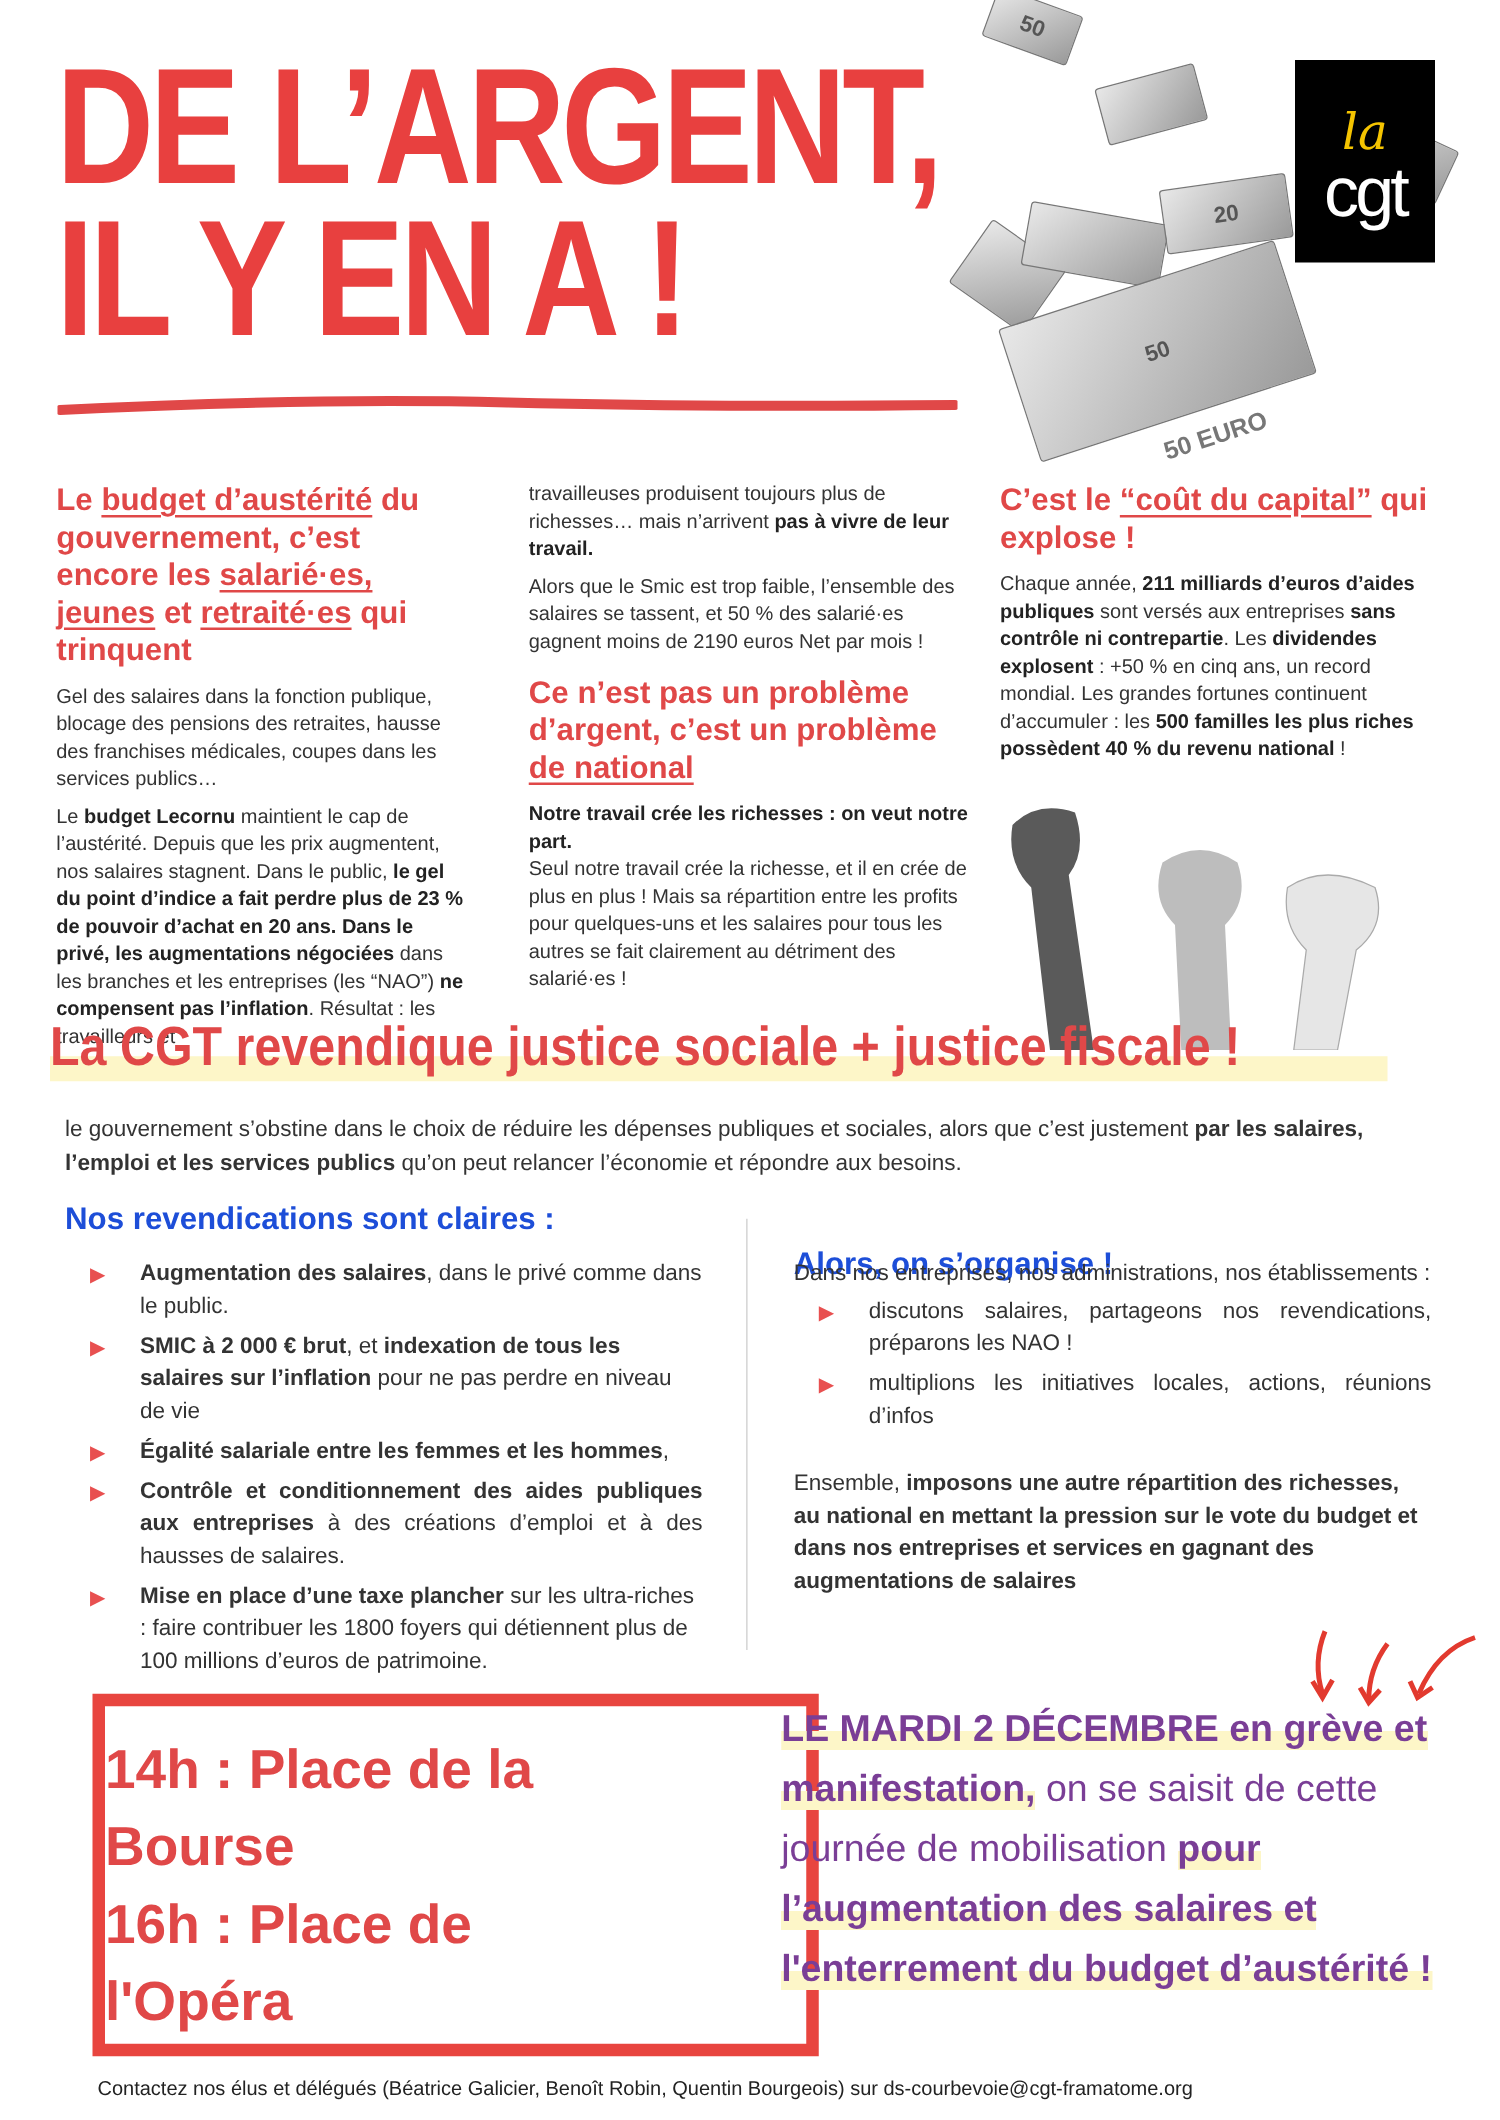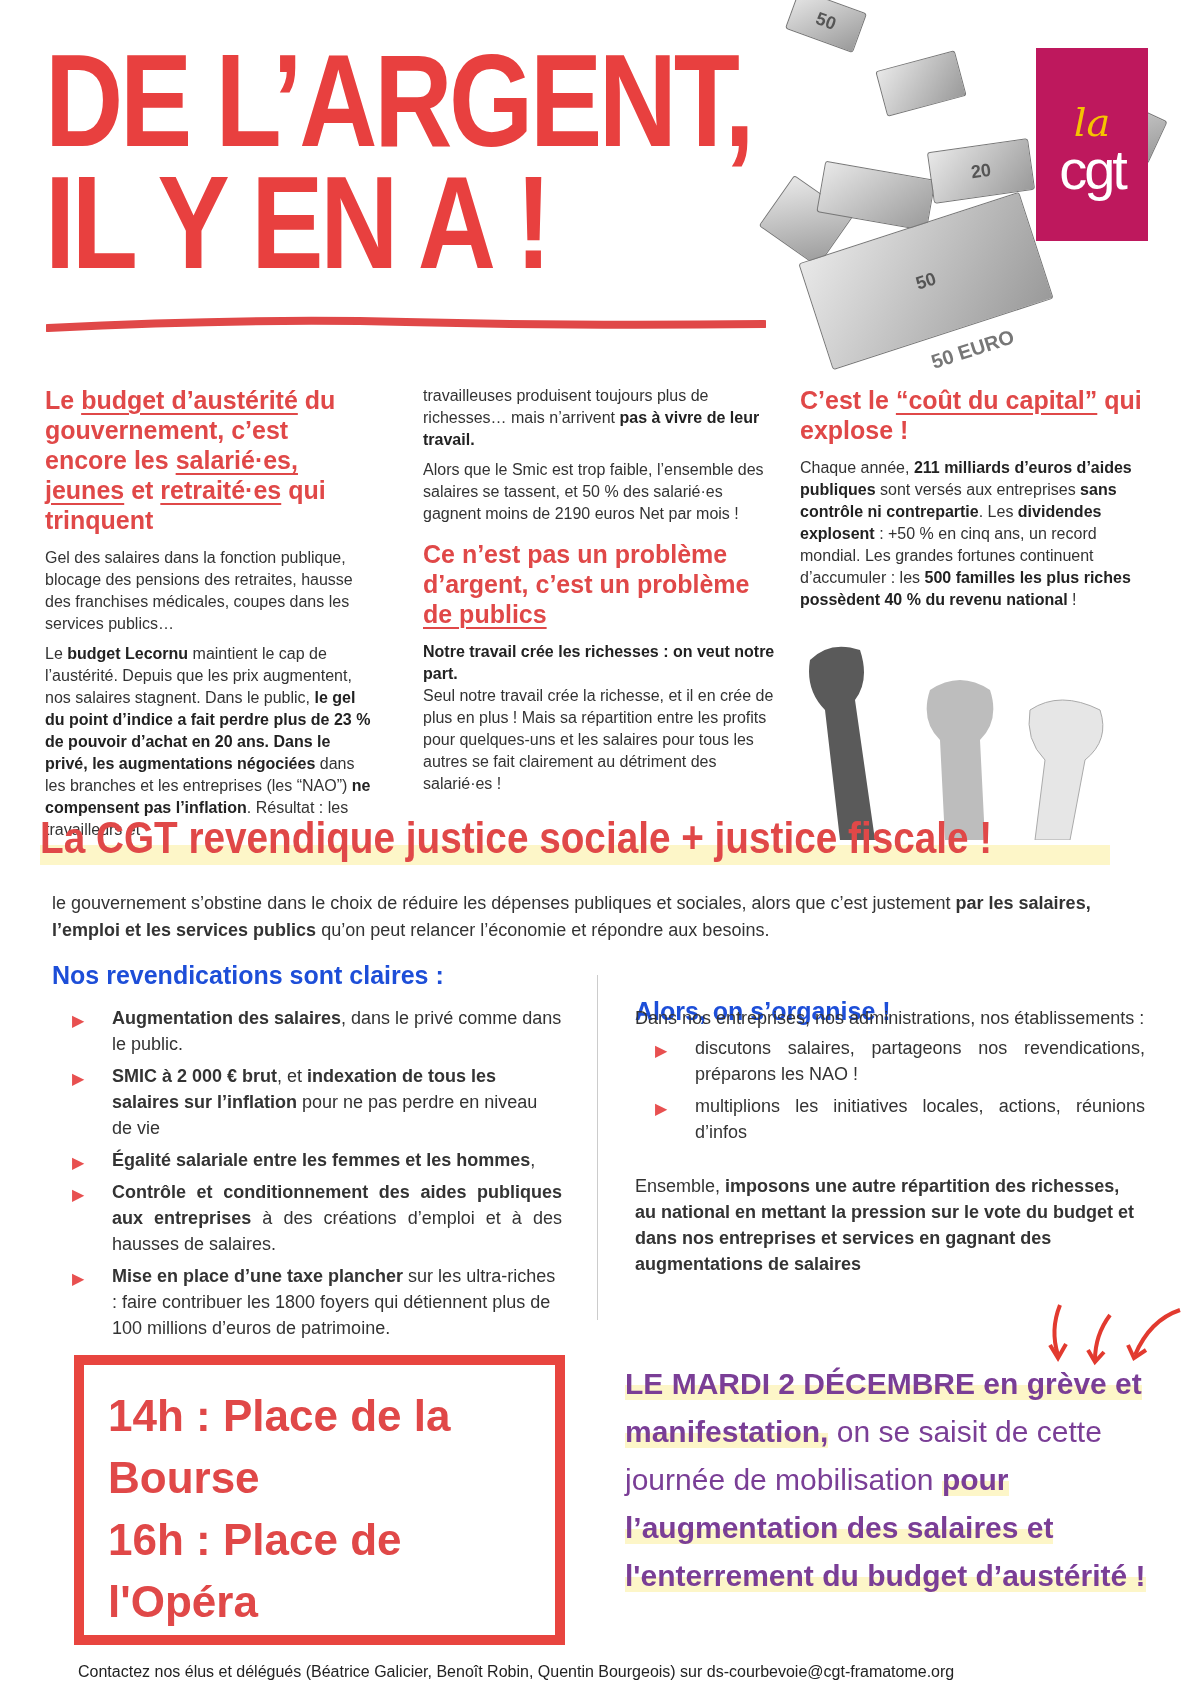--- a/index.html
+++ b/index.html
@@ -25,21 +25,21 @@
   
   .money-area { left:770px; top:0; width:430px; height:370px; }
   .bill {
     position:absolute; background:linear-gradient(135deg,#e8e8e8,#9a9a9a);
     border:1px solid #777; border-radius:3px; color:#555; font-size:18px; font-weight:bold;
     display:flex; align-items:center; justify-content:center;
   }
 
   
   .logo {
-    left:1036px; top:48px; width:112px; height:193px; background:#be185d;
+    left:1036px; top:48px; width:112px; height:162px; background:#000000;
     display:flex; flex-direction:column; align-items:center; justify-content:center;
   }
   .logo-la { color:#f5c400; font-family:"DejaVu Serif", serif; font-style:italic; font-size:40px; line-height:40px; margin-top:10px; }
   .logo-cgt { color:#fff; font-weight:400; font-size:56px; line-height:56px; letter-spacing:-3px; }
 
   
   .col { font-size:16px; line-height:22px; color:#333; }
   .col p { margin:0 0 8px 0; }
   .col b { color:#222; }
   .h2 {
@@ -76,23 +76,23 @@
   ul.tri li .arrow { position:absolute; left:0; top:3px; color:#e85050; font-size:16px; }
 
   .reqs { left:72px; top:1005px; width:490px; }
   .org { left:635px; top:1005px; width:510px; font-size:18px; line-height:26px; }
   .org ul.tri { margin:4px 0 0 20px; }
   .org ul.tri li { text-align:justify; }
   .org .ensemble { margin-top:28px; }
 
   
   .box {
-    left:74px; top:1355px; width:491px; height:290px;
+    left:74px; top:1355px; width:581px; height:290px;
     border:10px solid #e8453f; box-sizing:border-box;
-    padding:20px 24px;
+    padding:20px 0;
   }
   .box-line { font-size:44px; font-weight:900; color:#e04848; line-height:62px; }
 
   
   .call { left:625px; top:1360px; width:540px; font-size:30px; line-height:48px; color:#7a3e96; }
   .call b { color:#7a3e96; }
   .hl { background:linear-gradient(transparent 55%, #fdf6c8 55%); }
 
   .arrows { left:1040px; top:1300px; width:150px; height:75px; }
 
@@ -138,21 +138,21 @@
   <p>Gel des salaires dans la fonction publique, blocage des pensions des retraites, hausse des franchises médicales, coupes dans les services publics…</p>
   <p>
     <span>Le </span><b>budget Lecornu</b><span> maintient le cap de l’austérité. Depuis que les prix augmentent, nos salaires stagnent. Dans le public, </span><b>le gel du point d’indice a fait perdre plus de 23 % de pouvoir d’achat en 20 ans. Dans le privé, les augmentations négociées</b><span> dans les branches et les entreprises (les “NAO”) </span><b>ne compensent pas l’inflation</b><span>. Résultat : les travailleurs et</span>
   </p>
 </div>
 
 <div class="abs col col2">
   <p><span>travailleuses produisent toujours plus de richesses… mais n’arrivent </span><b>pas à vivre de leur travail.</b></p>
   <p>Alors que le Smic est trop faible, l’ensemble des salaires se tassent, et 50 % des salarié·es gagnent moins de 2190 euros Net par mois !</p>
   <div class="h2" style="margin-top:14px;">
-    <span>Ce n’est pas un problème d’argent, c’est un problème </span><span class="u">de publics</span>
+    <span>Ce n’est pas un problème d’argent, c’est un problème </span><span class="u">de national</span>
   </div>
   <p style="margin:0;"><b>Notre travail crée les richesses : on veut notre part.</b></p>
   <p>Seul notre travail crée la richesse, et il en crée de plus en plus ! Mais sa répartition entre les profits pour quelques-uns et les salaires pour tous les autres se fait clairement au détriment des salarié·es !</p>
 </div>
 
 <div class="abs col col3">
   <div class="h2">
     <span>C’est le </span><span class="u">“coût du capital”</span><span> qui explose !</span>
   </div>
   <p>

